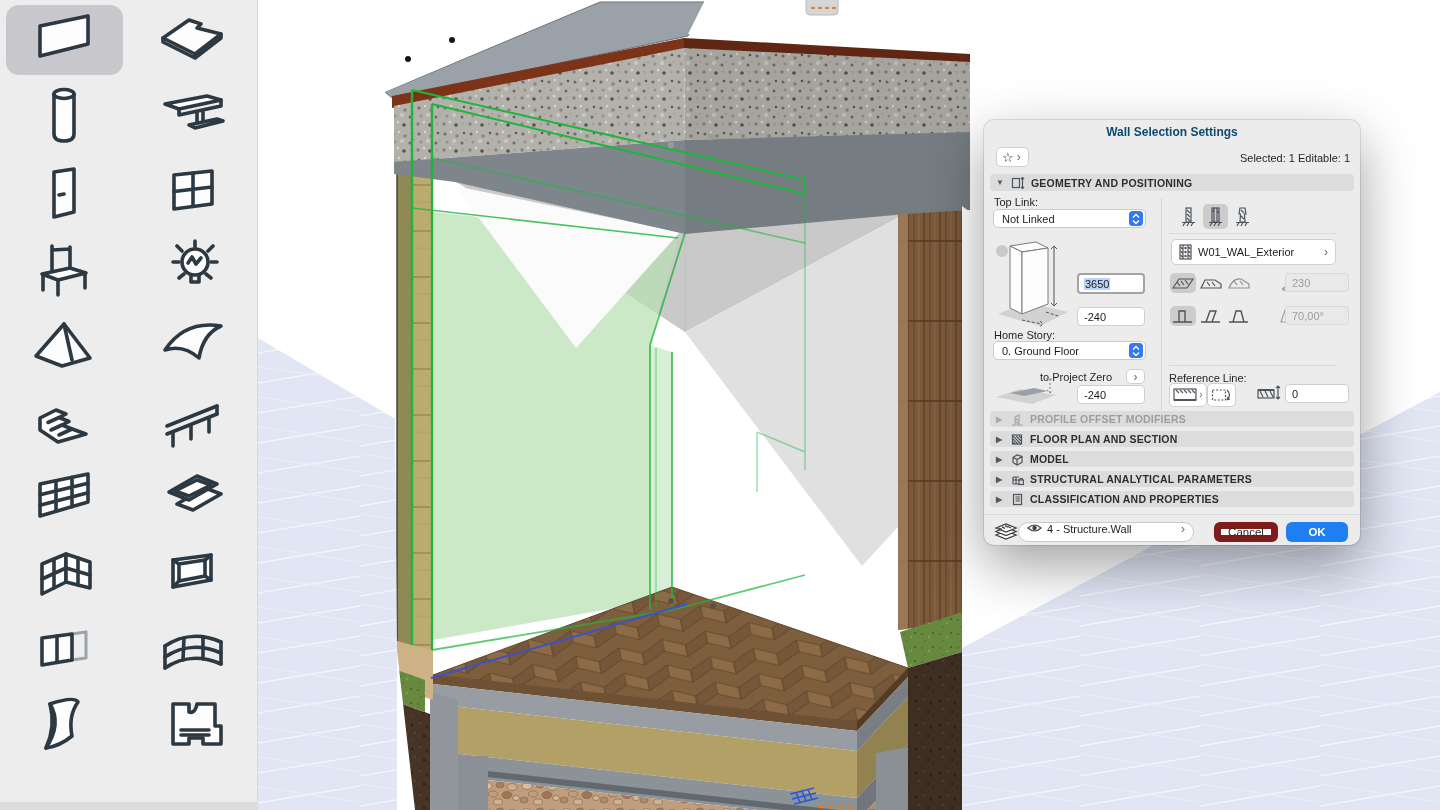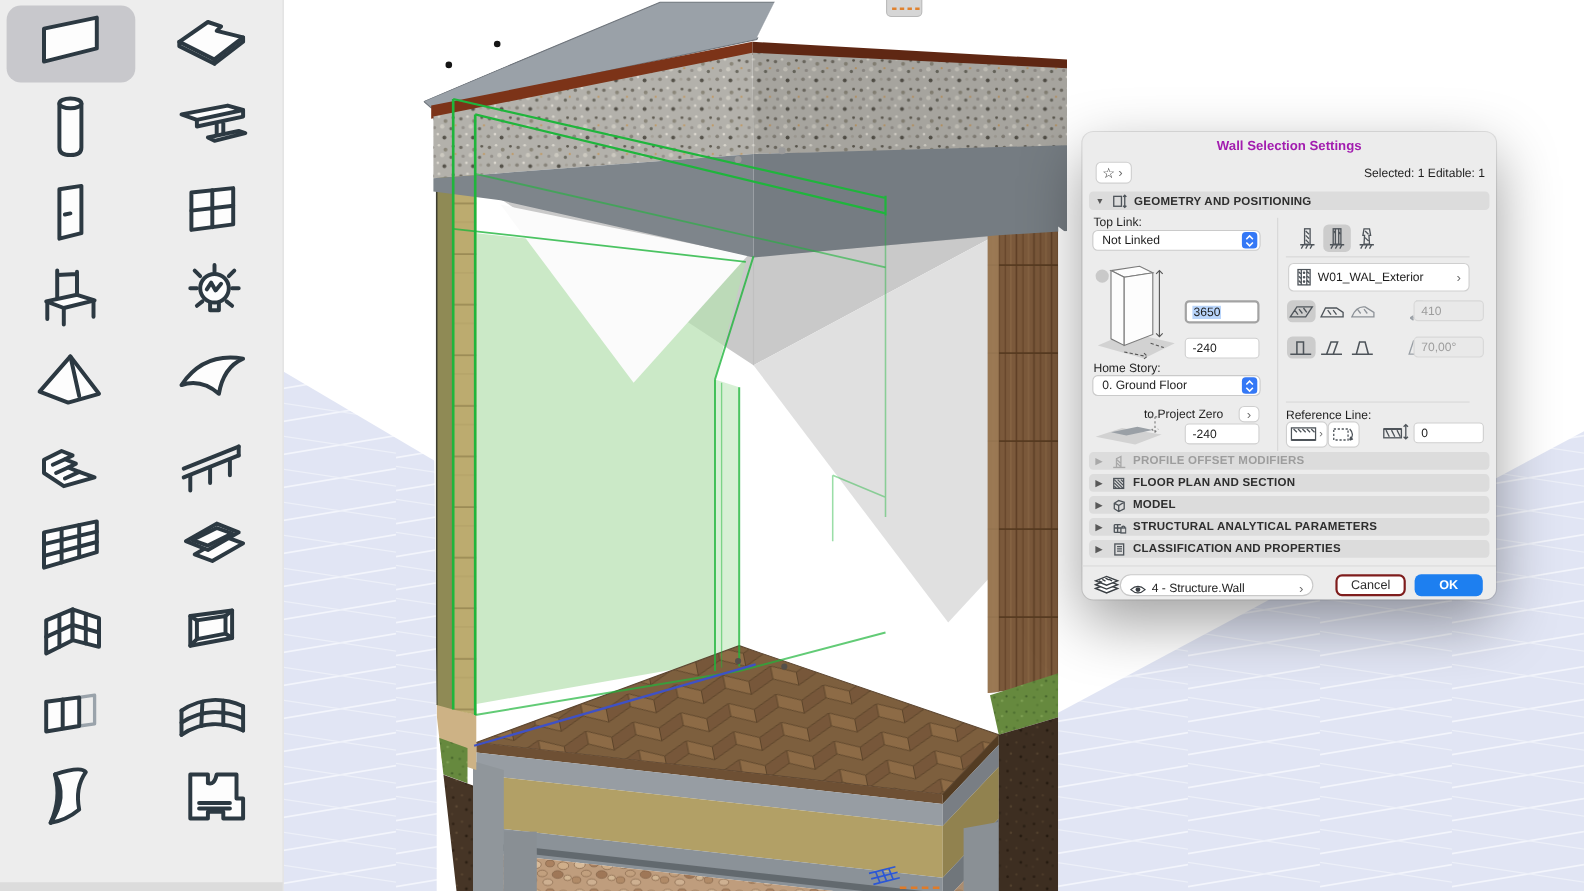--- a/index.html
+++ b/index.html
@@ -16,21 +16,21 @@
   .tool svg .f{fill:#fdfdfd}
   .tool svg .ghost{stroke:#9aa3ab;stroke-width:3}
   #toolbox .bottomstrip{position:absolute;left:0;bottom:0;width:100%;height:8px;background:#dcdcdc}
   
   #viewport{position:absolute;left:258px;top:0;width:1182px;height:810px;background:#fff}
   
   .dlg{position:absolute;left:984px;top:120px;width:376px;height:425px;background:#ececec;
        border-radius:10px;box-shadow:0 20px 55px rgba(0,0,0,.38),0 0 0 1px rgba(0,0,0,.10);
        font-size:11px}
   .dlg-title{position:absolute;left:0;top:0;width:100%;height:24px;text-align:center;
-             font-weight:bold;font-size:12px;line-height:24px;color:#a21caf}
+             font-weight:bold;font-size:12px;line-height:24px;color:#0c4a6e}
   .tl{position:absolute;top:125px;width:12px;height:12px;border-radius:50%}
   .sec-hdr,.bar{position:absolute;left:6px;width:364px;height:17px;background:#dcdcdc;border-radius:4px;
        display:flex;align-items:center;gap:6px;padding:0 6px;box-sizing:border-box;font-weight:bold;
        font-size:10.5px;color:#2e2e2e;letter-spacing:.2px}
   .bar{height:16px}
   .bar.disabled{color:#9d9d9d}
   .tri{font-size:8px;color:#585858;width:9px;display:inline-block}
   .bar.disabled .tri{color:#a8a8a8}
   .lbl{position:absolute;font-size:11px;color:#1f1f1f;white-space:nowrap}
   .field,.dfield{position:absolute;background:#fff;border:1px solid #cfcfcf;border-radius:4px;
@@ -46,24 +46,24 @@
   .mini{position:absolute;border-radius:5px;display:flex;align-items:center;justify-content:center}
   .mini.sel{background:#cccccc}
   .mini.btnw{background:#fff;border:1px solid #cfcfcf}
   .mini svg{stroke:#4e545a;fill:none;stroke-width:1.2}
   .wbtn{position:absolute;background:#fff;border:1px solid #cfcfcf;border-radius:5px;display:flex;
         align-items:center;gap:6px;padding:12px 7px;box-sizing:border-box;font-size:11px;color:#1c1c1c}
   .chev{color:#6b6b6b;font-size:12px;line-height:1}
   .vsep{position:absolute;width:1px;background:#d7d7d7}
   .hsep{position:absolute;height:1px;background:#d7d7d7}
   .pill{position:absolute;background:#fff;border:1px solid #c9c9c9;border-radius:10px;display:flex;
-        align-items:flex-end;gap:5px;padding:0 8px;box-sizing:border-box;font-size:11px;color:#1c1c1c}
+        align-items:flex-start;gap:5px;padding:0 8px;box-sizing:border-box;font-size:11px;color:#1c1c1c}
   .pbtn{position:absolute;height:20px;border-radius:6px;display:flex;align-items:center;justify-content:center;
         font-size:11.5px;box-sizing:border-box}
-  .pbtn.cancel{background:#fff;border:2px solid #7f1d1d;color:#2c2c2c}
+  .pbtn.cancel{background:#fff;border:7px solid #7f1d1d;color:#2c2c2c}
   .pbtn.ok{background:#1d7ff0;color:#fff;font-weight:bold}
   .icon-svg{stroke:#4e545a;fill:none;stroke-width:1.2}
 </style>
 </head>
 <body>
 
 <div id="toolbox">
   <div class="grid">
     <div class="tool sel" title="wall">
       <svg width="76" height="64" viewBox="0 0 72 64">
@@ -476,21 +476,21 @@
         <path d="M2,13 Q6,3 14,4 L22,9 L22,13 Z M7,6 L10,10 M13,6 L16,10"></path>
       </svg>
   </div>
   <svg class="abs" style="left:295px;top:152px" width="24" height="21" viewBox="0 0 24 21">
     <g fill="none" stroke="#9aa0a6" stroke-width="1.2">
         <rect x="9" y="2" width="5" height="11"></rect>
         <path d="M3,17 L20,17 M3,17 L6,15 M3,17 L6,19 M20,17 L17,15 M20,17 L17,19"></path>
       </g>
   </svg>
   <div class="dfield" style="left:301px;top:153px;width:64px;height:19px">
-    <span>410</span>
+    <span>230</span>
   </div>
 
   <div class="mini sel" style="left:186px;top:186px;width:26px;height:20px">
     <svg width="24" height="16" viewBox="0 0 24 16" class="icon-svg">
         <path d="M8,14 L8,3 L14,3 L14,14 M2,14 L21,14" stroke-width="1.4"></path>
       </svg>
   </div>
   <div class="mini" style="left:214px;top:186px;width:26px;height:20px">
     <svg width="24" height="16" viewBox="0 0 24 16" class="icon-svg">
         <path d="M7,14 L11,3 L17,3 L13,14 M2,14 L21,14" stroke-width="1.4"></path>

